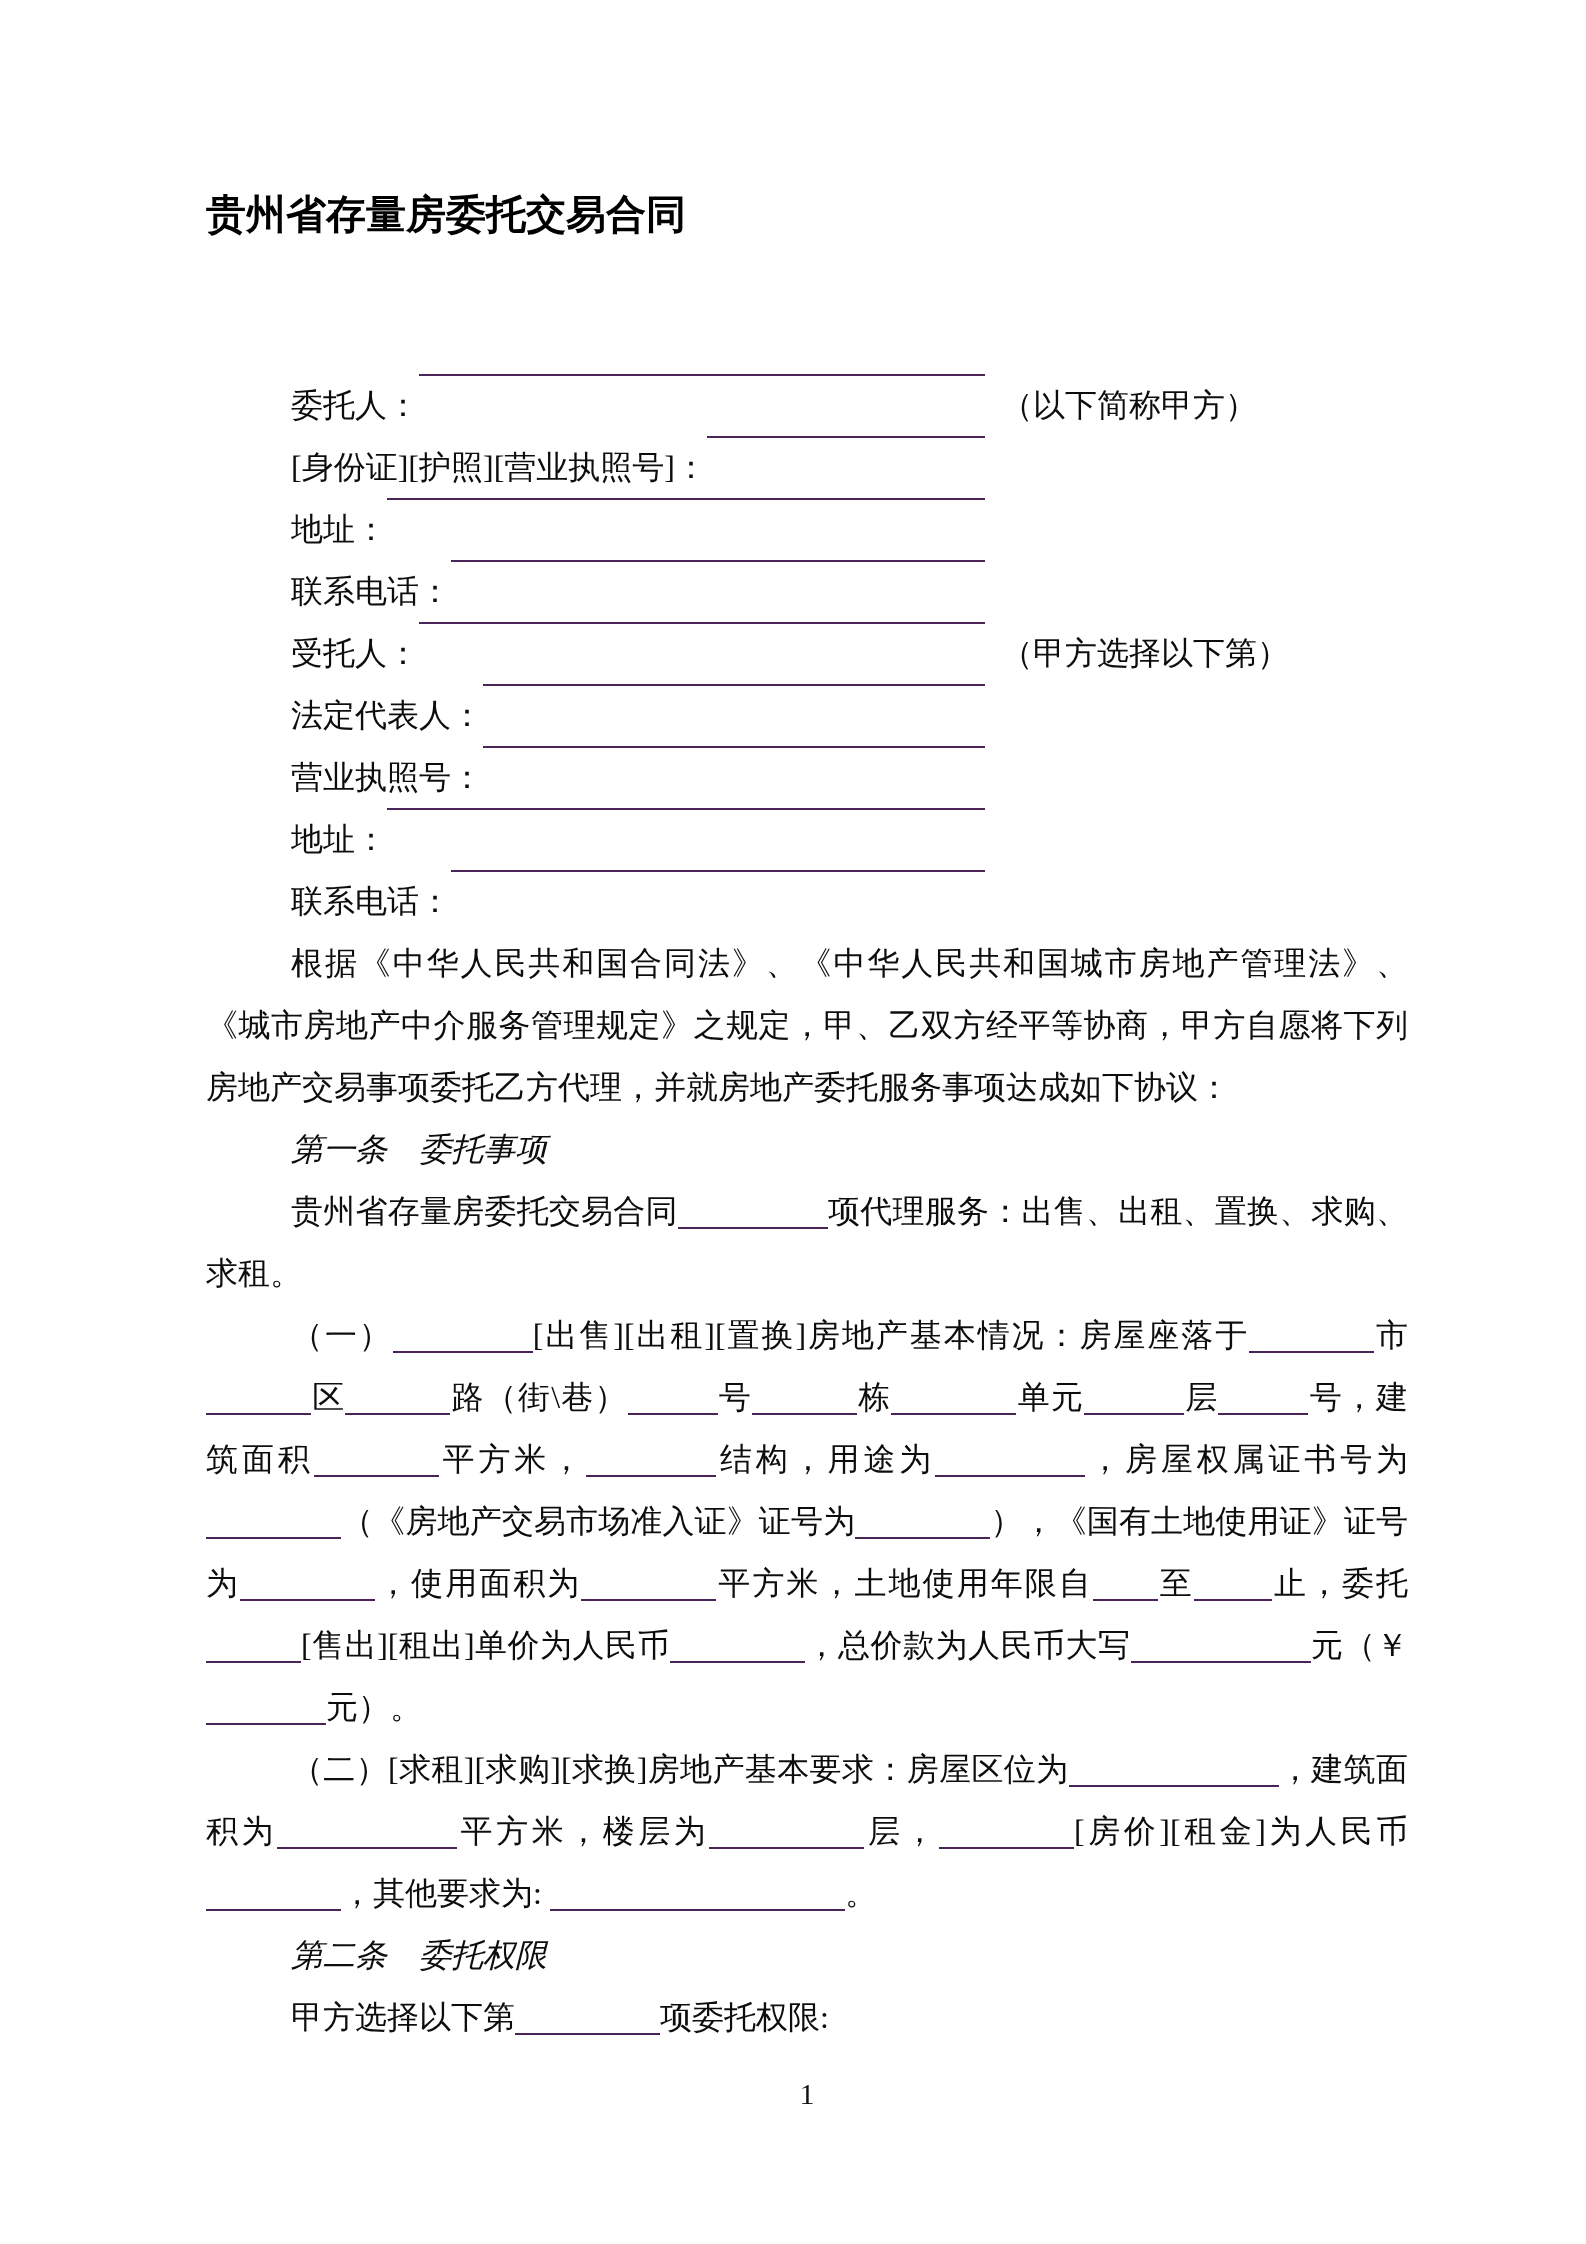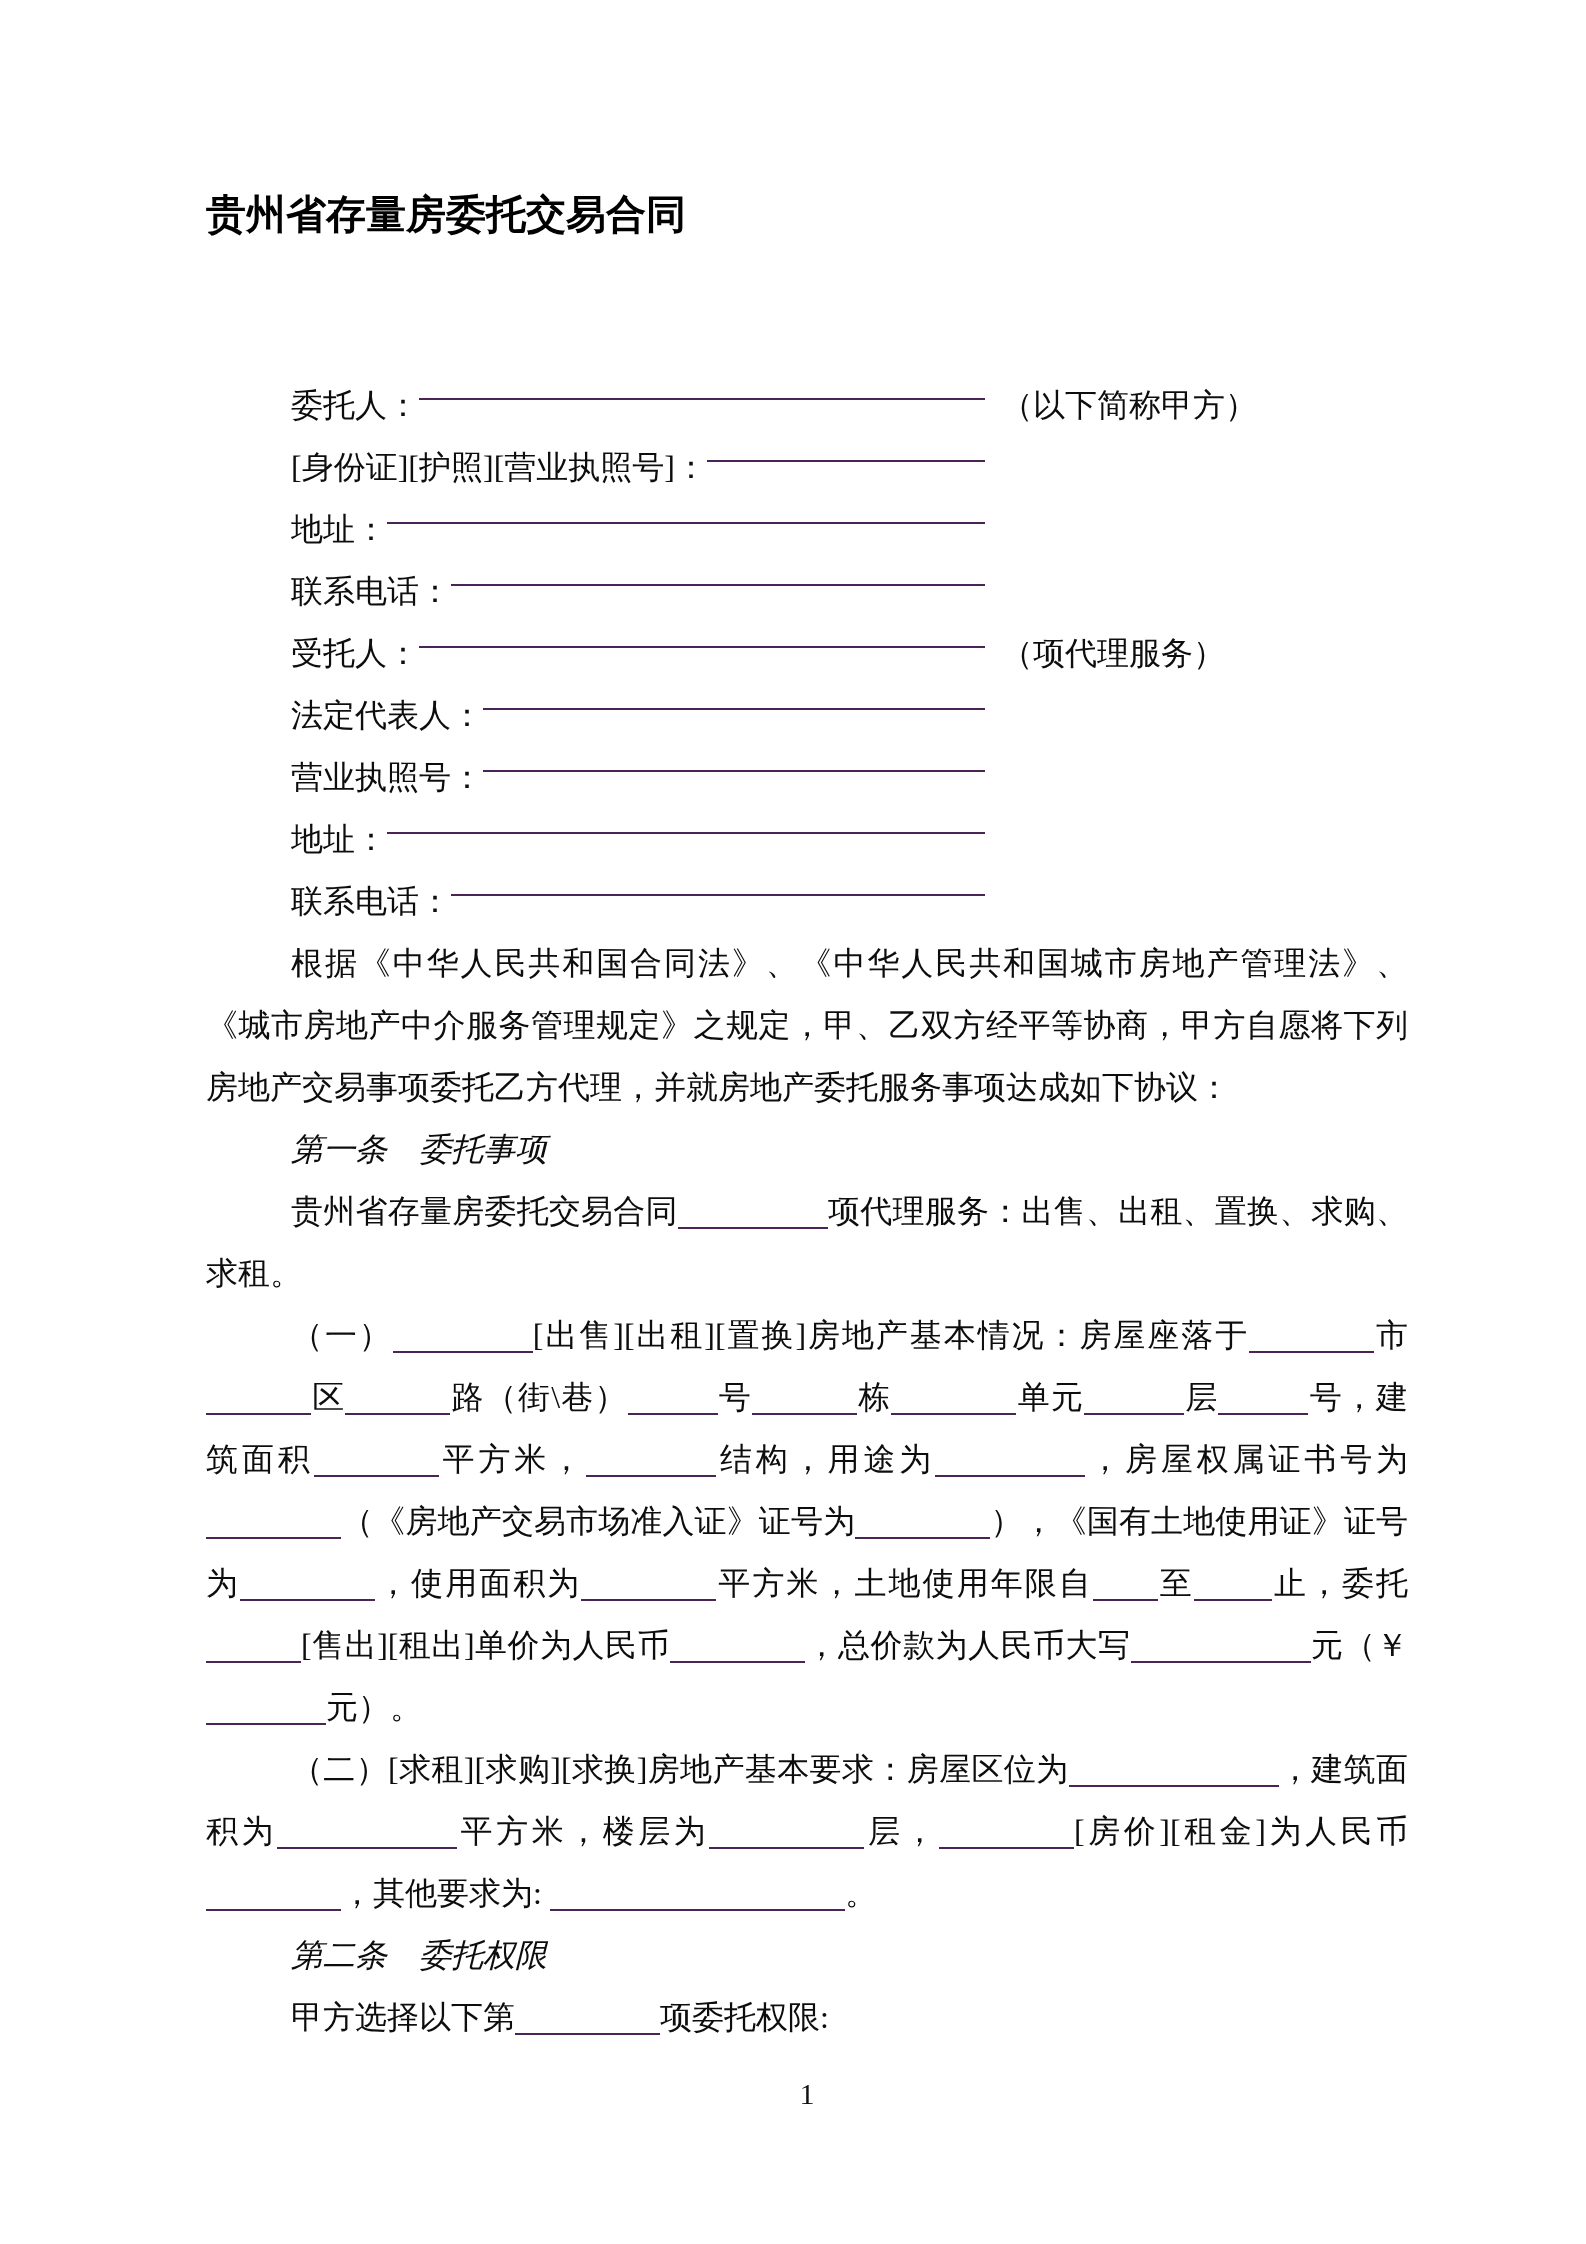--- a/index.html
+++ b/index.html
@@ -10,21 +10,21 @@
     --ul:#4a2456;
   }
   .page{margin-left:206px;width:1202px;margin-top:32px;}
   .doc-title{
     margin:0;padding-top:158px;
     font-family:"Liberation Sans","DejaVu Sans",sans-serif;
     font-weight:bold;font-size:40px;line-height:48px;color:#000;
   }
   .form{margin-top:136px;}
   .form-row{display:flex;align-items:flex-end;height:62px;padding-left:85px;}
-  .linepart{display:flex;align-items:center;width:694px;flex:none;}
+  .linepart{display:flex;align-items:flex-start;width:694px;flex:none;}
   .form-row .label{line-height:62px;white-space:nowrap;flex:none;}
   .fblank{flex:1 1 auto;height:0;border-bottom:2px solid var(--ul);margin-bottom:13px;min-width:40px;}
   .suffix{line-height:62px;margin-left:16px;white-space:nowrap;}
   .bodytext p{margin:0;line-height:62px;text-align:justify;text-indent:85px;}
   .bodytext p.hd{text-align:left;font-style:italic;}
   .iblank{display:inline-block;height:30px;border-bottom:2px solid var(--ul);margin-bottom:-7px;}
   .page-number{margin-top:26px;text-align:center;font-size:30px;line-height:40px;color:#111;}
 </style>
 </head>
 <body style="--ul: #4a2456;">
@@ -60,21 +60,21 @@
         <span class="label">联系电话：</span>
         <span class="fblank"></span>
       </div>
       <span class="suffix"></span>
     </div>
     <div class="form-row">
       <div class="linepart">
         <span class="label">受托人：</span>
         <span class="fblank"></span>
       </div>
-      <span class="suffix">（项代理服务）</span>
+      <span class="suffix">（甲方选择以下第）</span>
     </div>
     <div class="form-row">
       <div class="linepart">
         <span class="label">法定代表人：</span>
         <span class="fblank"></span>
       </div>
       <span class="suffix"></span>
     </div>
     <div class="form-row">
       <div class="linepart">

